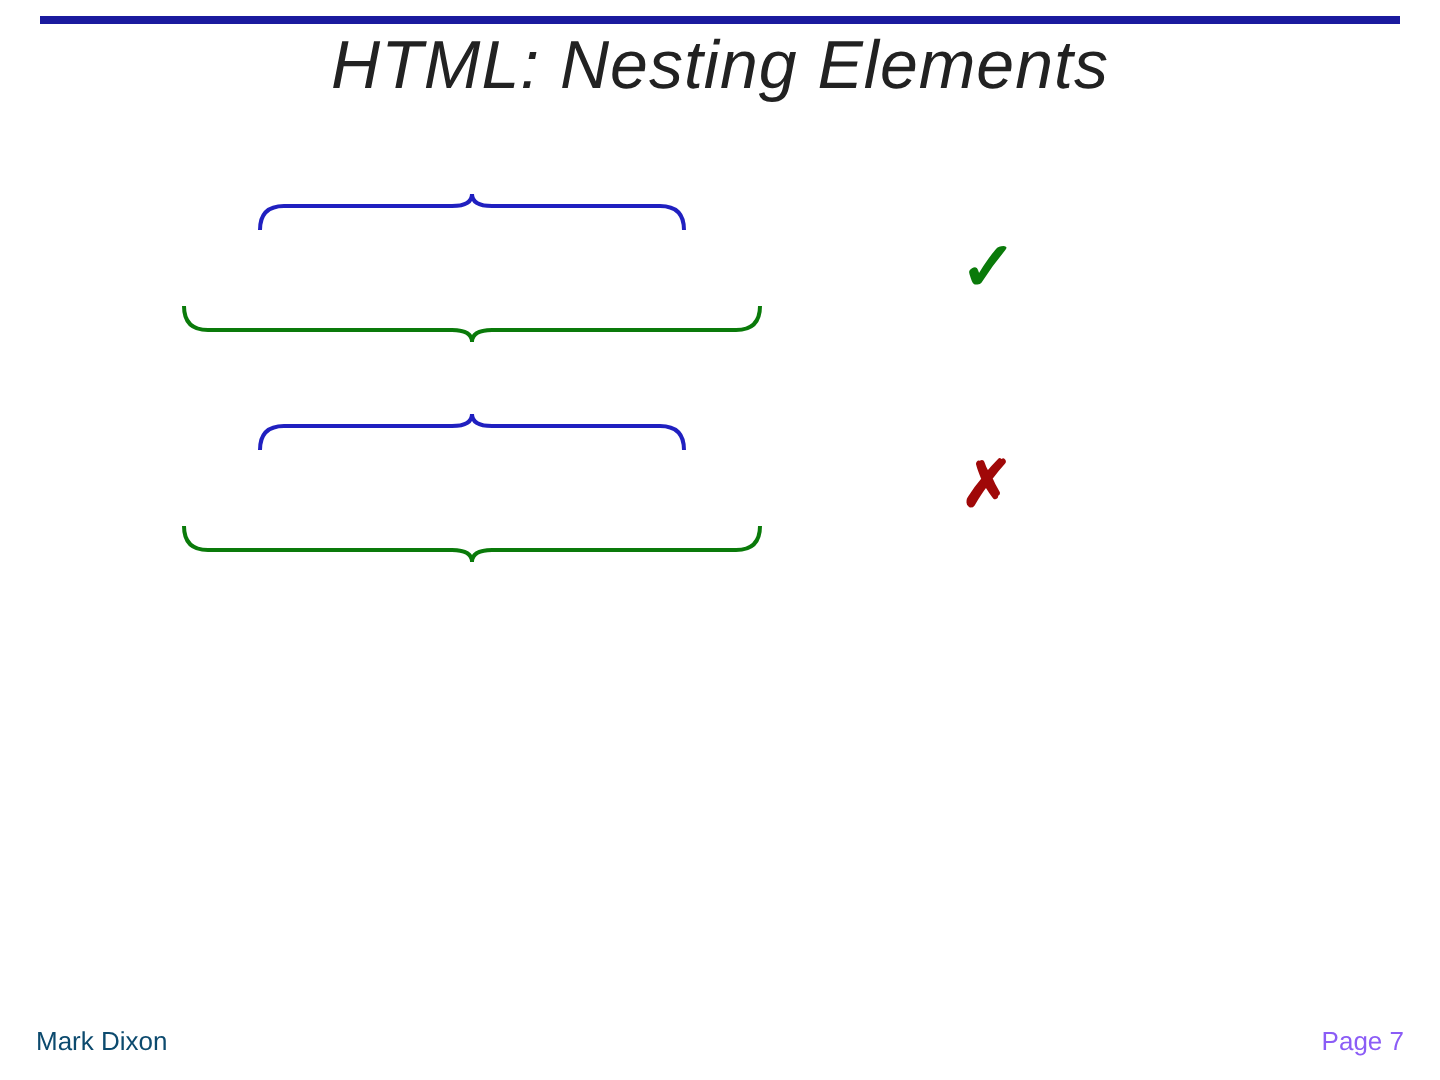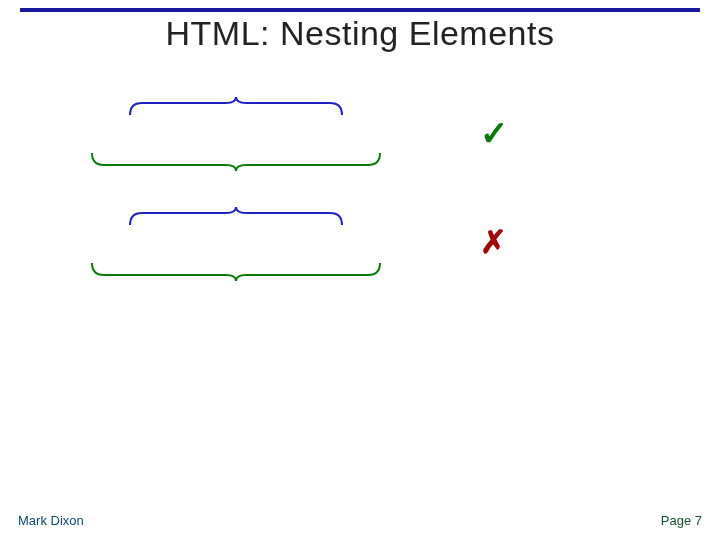--- a/index.html
+++ b/index.html
@@ -14,20 +14,21 @@
   .title-bar {
     border-top: 4px solid #1a1a9e;
     margin: 8px 20px 0 20px;
     padding-top: 2px;
     text-align: center;
   }
   .title {
     font-size: 34px;
     color: #222;
     letter-spacing: 0.5px;
+    font-style: italic;
   }
   .content {
     padding: 16px 30px 0 30px;
   }
   .bullet-line {
     font-size: 26px;
     color: #111;
     margin-bottom: 8px;
   }
   .bullet-line2 {
@@ -77,21 +78,21 @@
     bottom: 12px;
     left: 18px;
     font-size: 13px;
     color: #0c4a6e;
   }
   .footer-right {
     position: absolute;
     bottom: 12px;
     right: 18px;
     font-size: 13px;
-    color: #14532d;
+    color: #8b5cf6;
   }
 </style>
 </head>
 <body>
 
 <div class="title-bar">
   <div class="title">HTML: Nesting Elements</div>
 </div>
 
 <div class="content">

